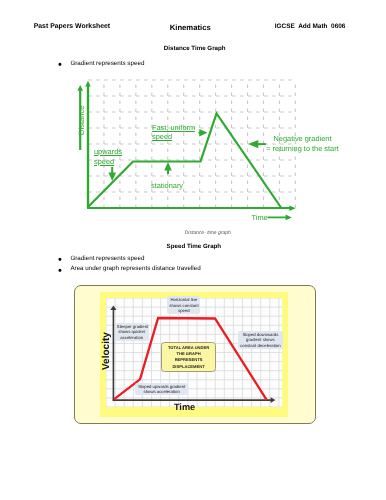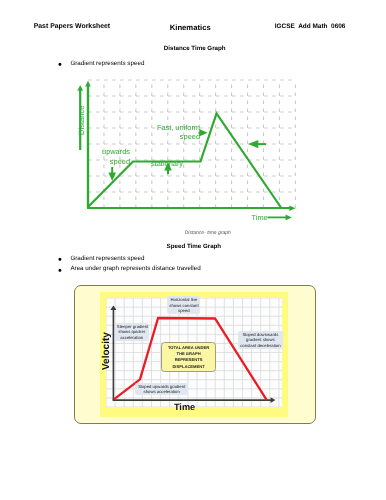--- a/index.html
+++ b/index.html
@@ -26,26 +26,26 @@
   .bl{font-size:6.25px; white-space:nowrap; line-height:8px;}
   .bl .dot{position:absolute; left:-0.8px; top:1.4px; font-size:11px; line-height:8px;}
   .bl .tx{position:absolute; left:11.6px; top:0;}
   #b1{left:58.8px; top:60.1px;}
   #b2{left:58.8px; top:255.1px;}
   #b3{left:58.8px; top:265.2px;}
 
   
   #g1{left:0px; top:0px;}
   .g1lbl{color:#2faa31; font-size:7.4px; line-height:9.7px; white-space:pre;}
-  .g1c{text-align:right;}
+  .g1c{text-align:left;text-decoration:underline;}
   .g1ylab{left:76.6px; top:134.5px; transform-origin:0 0; transform:rotate(-90deg);
           font-size:7.6px; white-space:nowrap;}
   #g1-xlab{left:251.5px; top:212.5px;}
   #g1-a1{left:94px; top:147px; width:36px;}
-  #g1-a2{left:151px; top:159px;}
+  #g1-a2{left:151px; top:181px;}
   #g1-a3{left:152px; top:122.5px; width:48px;}
   #g1-a4{left:257.5px; top:134px; white-space:pre; width:90px; text-align:center;}
   #cap1{left:184.7px; top:229.7px; font-size:5px; font-style:italic; color:#555;}
 
   
   #card{left:73.5px; top:284.5px; width:242.5px; height:139px;
         background:#fffdd0; border:1px solid #7f7c52; border-radius:7px;
         box-sizing:border-box;}
   #img2{position:absolute; left:25px; top:6.5px; width:188px; height:124.5px;
         background:#fffb80;}
@@ -119,20 +119,22 @@
     </svg>
 
     
     <span class="abs g1lbl g1ylab">Distance</span>
     <span class="abs g1lbl" id="g1-xlab">Time</span>
     <span class="abs g1lbl g1c" id="g1-a1">upwards
 speed</span>
     <span class="abs g1lbl" id="g1-a2">stationary</span>
     <span class="abs g1lbl g1c" id="g1-a3">Fast, uniform
 speed</span>
+    <span class="abs g1lbl" id="g1-a4">Negative gradient
+= returning to the start</span>
   </div>
   <span class="abs" id="cap1">Distance- time graph</span>
 
   <span class="abs sec-title" id="t2">Speed Time Graph</span>
   <div class="abs bl" id="b2">
     <span class="dot">•</span>
     <span class="tx">Gradient represents speed</span>
   </div>
   <div class="abs bl" id="b3">
     <span class="dot">•</span>

